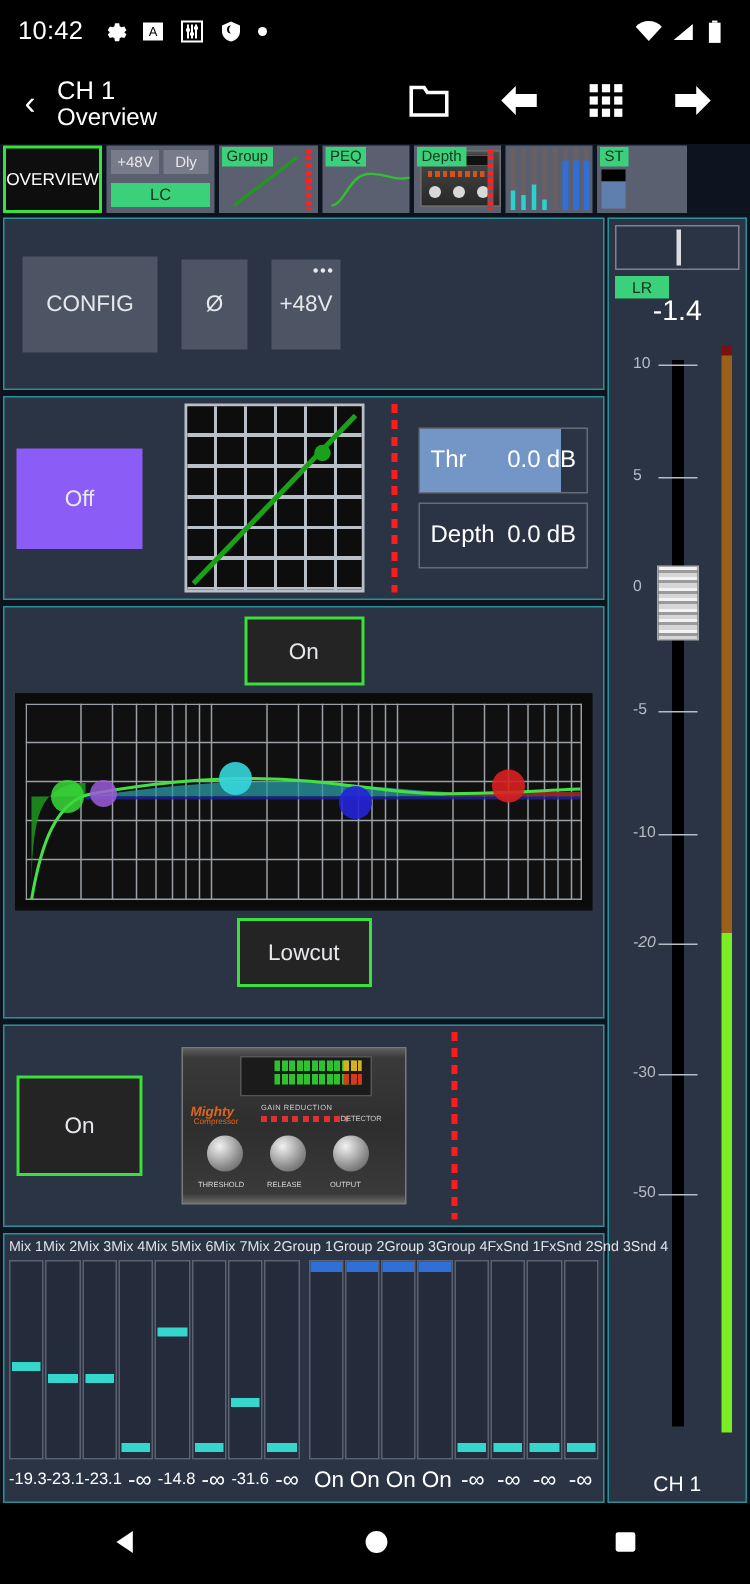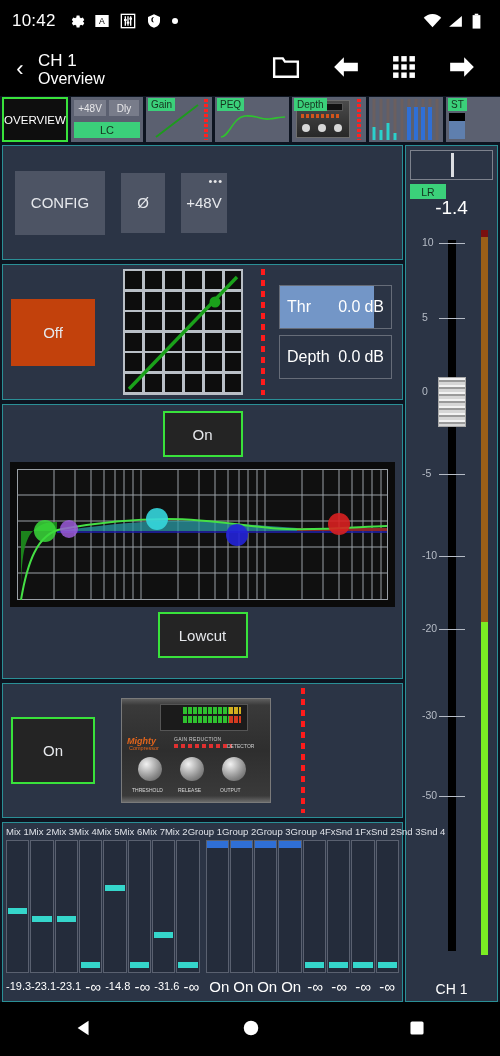--- a/index.html
+++ b/index.html
@@ -35,21 +35,21 @@
     height:47px; background:#0d1420; display:flex; gap:3px; padding:1px 2px;
   }
   .tab { background:#5b6070; position:relative; overflow:hidden; flex:0 0 auto; }
   .tab.sel { background:#0e0e0e; border:2px solid #39e23b; }
   .tab-overview {
     width:66px; display:flex; align-items:center; justify-content:center;
     font-size:11.5px;
   }
   .tab-w72 { width:72px; }
   .tab-w66 { width:66px; }
-  .tab-w74 { width:74px; }
+  .tab-w74 { width:58px; }
   .tab-w60 { width:60px; }
   .badge-g {
     background:#3bd07a; color:#16331f; font-size:10px; padding:0 3px;
     position:absolute; left:2px; top:1px; line-height:13px;
   }
   .minibtn {
     position:absolute; background:#787c8a; color:#e8e8ea; font-size:10px;
     display:flex; align-items:center; justify-content:center;
   }
   .lcbar {
@@ -76,21 +76,21 @@
   .knobwrap { display:flex; flex-direction:column; align-items:center; width:78px; }
   .knob-label { font-size:15px; margin-bottom:2px; }
   .knob { width:52px; height:52px; position:relative; }
   .knob-val { font-size:15px; margin-top:3px; }
   .sq-btn { width:44px; height:60px; }
   .sq-btn2 { width:46px; height:60px; position:relative; }
   .dots { position:absolute; top:2px; right:4px; font-size:11px; letter-spacing:1px; color:#e8e8ea; }
 
   
   .p-gate { height:136px; display:flex; align-items:center; padding:0 8px; gap:8px; }
-  .gate-off { width:84px; height:67px; background:#c2410c; }
+  .gate-off { width:84px; height:67px; background:#8b5cf6; }
   .gategrid {
     width:120px; height:126px; background:#b9bfc6; position:relative;
     padding:2px; margin-left:20px;
   }
   .gatecell-bg { width:100%; height:100%; background:
       repeating-linear-gradient(to right,#0d0d0d 0 17.5px,#b9bfc6 17.5px 20px),
       repeating-linear-gradient(to bottom,#0d0d0d 0 18px,#b9bfc6 18px 20.5px);
     background-blend-mode:lighten; position:relative; }
   .dashed-red {
     width:4px; align-self:stretch; margin:4px 6px 4px 10px;
@@ -256,21 +256,21 @@
     <span>OVERVIEW</span>
   </div>
 
   <div class="tab tab-w72">
     <span class="minibtn" style="left:3px;top:3px;width:32px;height:16px;">+48V</span>
     <span class="minibtn" style="left:38px;top:3px;width:30px;height:16px;">Dly</span>
     <span class="lcbar">LC</span>
   </div>
 
   <div class="tab tab-w66">
-    <span class="badge-g">Gain</span>
+    <span class="badge-g">Group</span>
     <svg width="66" height="45" style="position:absolute;left:0;top:0;">
       <line x1="10" y1="40" x2="52" y2="8" stroke="#1d9b1d" stroke-width="2"></line>
     </svg>
     <span class="redmeter" style="right:4px;"></span>
   </div>
 
   <div class="tab tab-w74">
     <span class="badge-g">PEQ</span>
     <svg width="74" height="45" style="position:absolute;left:0;top:0;">
       <path d="M6 40 C14 40 18 20 30 19 C42 18 46 23 54 22 C62 21 66 20 70 20" fill="none" stroke="#2fc22f" stroke-width="1.6"></path>
@@ -550,21 +550,21 @@
       </div>
       <div class="f-tick" style="top:14px;">10</div>
       <div class="f-tickline" style="top:21px;"></div>
       <div class="f-tick" style="top:89px;">5</div>
       <div class="f-tickline" style="top:96px;"></div>
       <div class="f-tick" style="top:163px;">0</div>
       <div class="f-tick" style="top:245px;">-5</div>
       <div class="f-tickline" style="top:252px;"></div>
       <div class="f-tick" style="top:327px;">-10</div>
       <div class="f-tickline" style="top:334px;"></div>
-      <div class="f-tick" style="top:400px;">-20</div>
+      <div class="f-tick" style="top:400px;font-style:italic;">-20</div>
       <div class="f-tickline" style="top:407px;"></div>
       <div class="f-tick" style="top:487px;">-30</div>
       <div class="f-tickline" style="top:494px;"></div>
       <div class="f-tick" style="top:567px;">-50</div>
       <div class="f-tickline" style="top:574px;"></div>
       <div class="f-handle" style="top:155px;"></div>
     </div>
     <div class="chname">CH 1</div>
   </div>
 </div>

